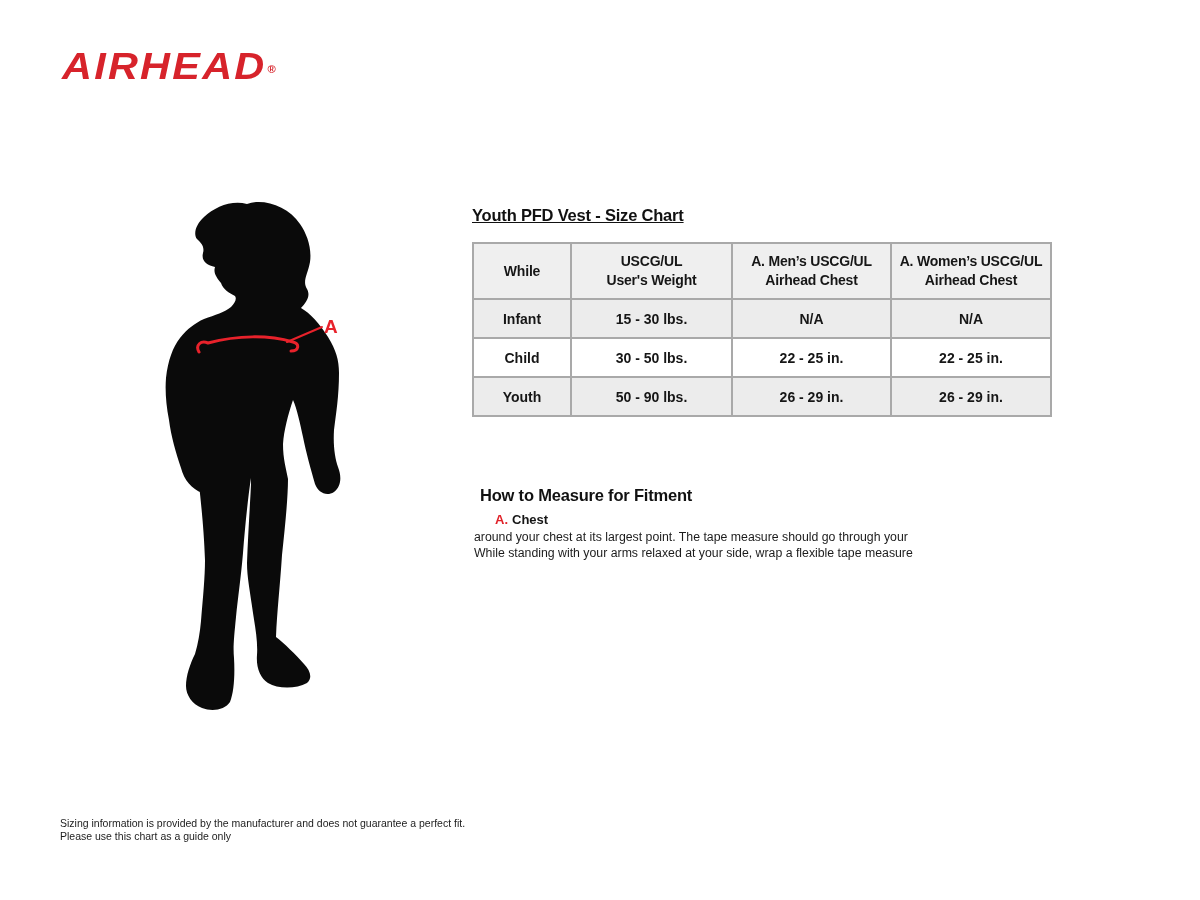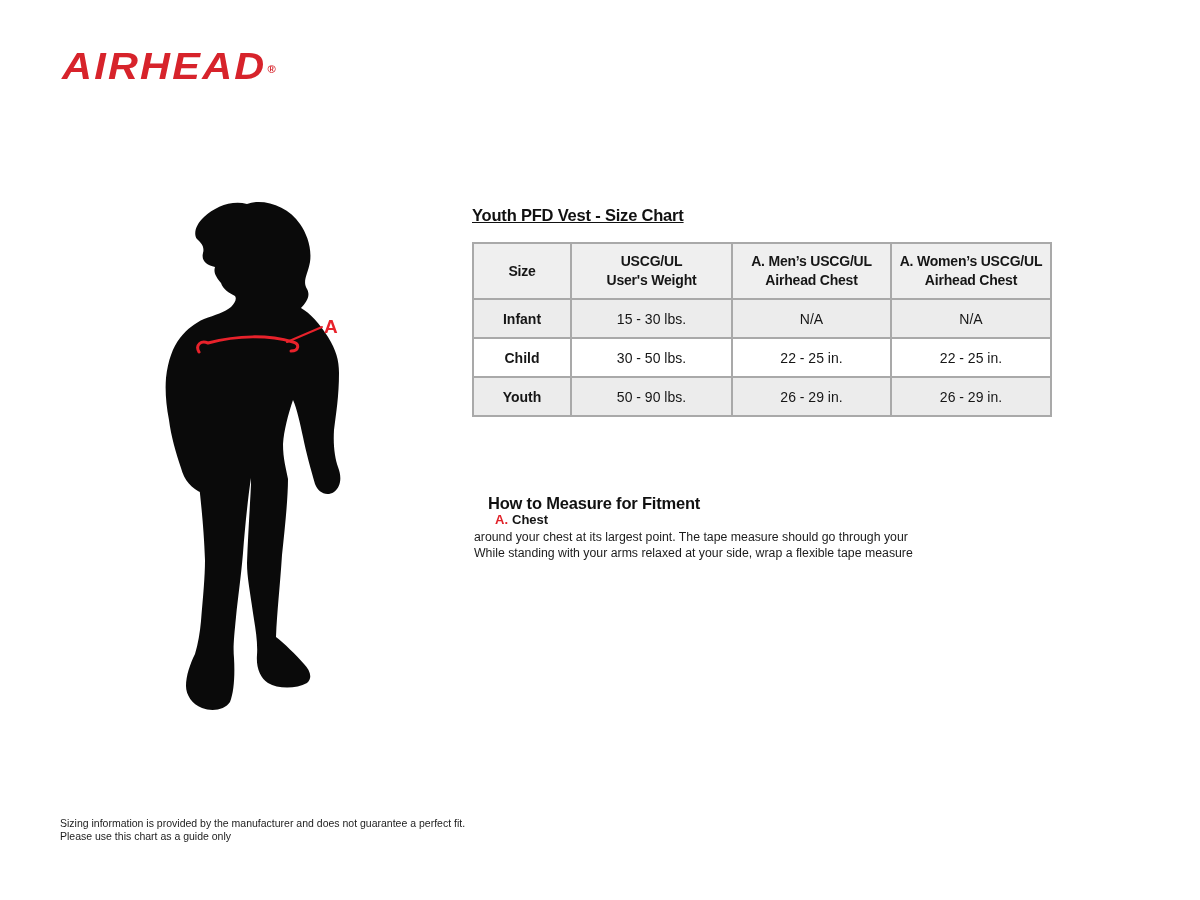--- a/index.html
+++ b/index.html
@@ -29,23 +29,23 @@
   table.size-table col.c2{width:159px;}
   table.size-table col.c3{width:160px;}
   table.size-table th, table.size-table td{
         border:2px solid #a9a9a9;text-align:center;vertical-align:middle;
         font-size:14px;color:#161616;padding:0 4px;}
   table.size-table thead th{height:54px;background:#efefef;font-weight:bold;
         line-height:19px;letter-spacing:-0.2px;}
   table.size-table tbody tr{height:39px;}
   table.size-table tbody tr.shade{background:#ececec;}
   table.size-table tbody th{font-weight:bold;}
-  table.size-table tbody td{font-weight:normal;}
+  table.size-table tbody td{font-weight:bold;}
 
-  .measure-heading{position:absolute;left:472px;top:478px;margin:16px;
+  .measure-heading{position:absolute;left:472px;top:478px;margin:8px;
         font-size:16.5px;font-weight:bold;letter-spacing:-0.2px;color:#111;}
   .item-title{position:absolute;left:475px;top:512px;font-size:13px;font-weight:bold;color:#161616;margin-left:20px;}
   .item-title .letter{color:#e02128;margin-right:4px;}
   .item-desc{position:absolute;left:474px;top:530px;font-size:12.3px;line-height:15.7px;color:#1c1c1c;}
 
   .footer{position:absolute;left:60px;top:817px;font-size:10.5px;line-height:13px;color:#1c1c1c;}
 </style>
 </head>
 <body>
 
@@ -118,21 +118,21 @@
   <table class="size-table">
     <colgroup>
         <col class="c0">
         <col class="c1">
         <col class="c2">
         <col class="c3">
       </colgroup>
     <thead>
       <tr>
         <th>
-          <div>Size</div>
+          <div>While</div>
           <div></div>
         </th>
         <th>
           <div>USCG/UL</div>
           <div>User's Weight</div>
         </th>
         <th>
           <div>A. Men’s USCG/UL</div>
           <div>Airhead Chest</div>
         </th>

